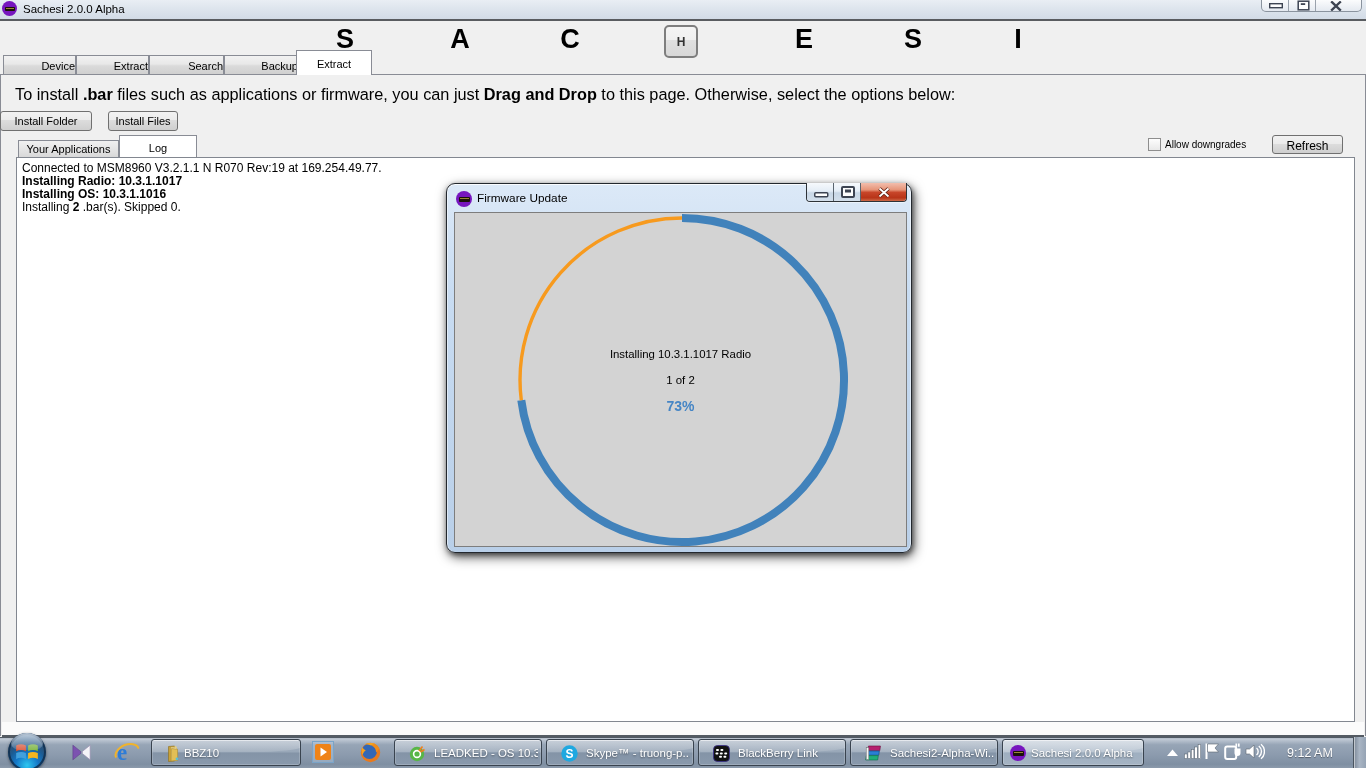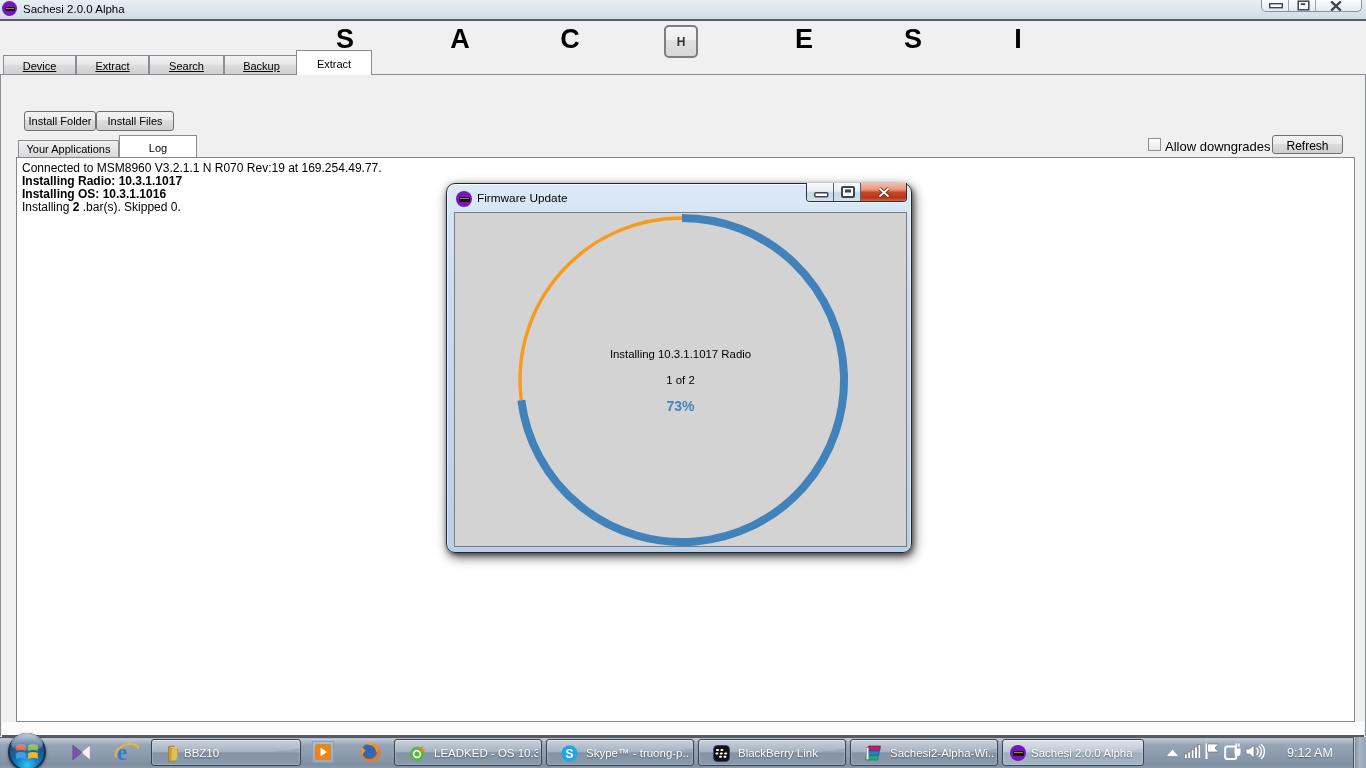--- a/index.html
+++ b/index.html
@@ -25,44 +25,44 @@
 #capbtns svg { position:absolute; }
 
 
 .bigletter { position:absolute; top:24px; width:40px; text-align:center; font-size:27px; font-weight:bold; color:#000; }
 #hbtn { position:absolute; left:664px; top:25px; width:34px; height:33px;
   background:linear-gradient(to bottom,#f4f4f4 0%,#efefef 45%,#e0e0e0 46%,#d8d8d8 100%);
   border:2px solid #7e7e7e; border-radius:5px; text-align:center; font-size:12px; font-weight:bold; color:#333; line-height:30px;}
 
 
 .tab { position:absolute; top:55px; height:19px; background:linear-gradient(to bottom,#f2f2f2,#e8e8e8 45%,#dadada 55%,#d0d0d0);
-  border:1px solid #898c95; border-bottom:none; text-align:center; font-size:11px; color:#000; padding-top:4px;text-decoration:underline; }
+  border:1px solid #898c95; border-bottom:none; text-align:right; font-size:11px; color:#000; padding-top:4px; }
 #tab-install { position:absolute; left:296px; top:50px; width:76px; height:25px; background:#fff;
   border:1px solid #898c95; border-bottom:none; text-align:center; font-size:11px; padding-top:7px; z-index:3;}
 #paneline { position:absolute; left:0; top:74px; width:1366px; height:662px; border:1px solid #898c95; border-bottom:none; background:#f0f0f0; }
 
 
 #instr { position:absolute; left:15px; top:85px; font-size:16.3px; color:#000; }
 .pushbtn { position:absolute; top:111px; height:20px;
   background:linear-gradient(to bottom,#f2f2f2 0%,#ebebeb 45%,#dddddd 46%,#cfcfcf 100%);
   border:1px solid #707070; border-radius:3px; font-size:11px; color:#000; text-align:center; line-height:18px; font-family:"Liberation Sans",sans-serif; }
-#btn-folder { left:24px; width:72px; }
-#btn-files { left:96px; width:78px; }
+#btn-folder { left:0; width:92px; }
+#btn-files { left:108px; width:70px; }
 
 
 #subtab-apps { position:absolute; left:18px; top:140px; width:101px; height:17px;
   background:linear-gradient(to bottom,#f0f0f0,#e5e5e5 50%,#d8d8d8); border:1px solid #898c95; border-bottom:none;
   text-align:center; font-size:11px; padding-top:2px; }
 #subtab-log { position:absolute; left:119px; top:135px; width:78px; height:22px; background:#fff;
   border:1px solid #898c95; border-bottom:none; text-align:center; font-size:11px; padding-top:6px; z-index:2; }
 #logpane { position:absolute; left:16px; top:157px; width:1339px; height:565px; background:#fff; border:1px solid #828790; }
 #logtext { position:absolute; left:5px; top:4px; font-size:12px; line-height:13px; color:#000; }
 
 #chk { position:absolute; left:1148px; top:138px; width:13px; height:13px; background:linear-gradient(to bottom,#fdfdfd,#e9e9e9); border:1px solid #8e8e8e; }
-#chklabel { position:absolute; left:1165px; top:139px; font-size:13px; }
+#chklabel { position:absolute; left:1165px; top:139px; font-size:10px; }
 #btn-refresh { position:absolute; left:1272px; top:135px; width:71px; height:19px;
   background:linear-gradient(to bottom,#f2f2f2 0%,#ebebeb 45%,#dddddd 46%,#cfcfcf 100%);
   border:1px solid #707070; border-radius:3px; font-size:12px; text-align:center; padding-top:3px; }
 
 
 #dialog { position:absolute; left:446px; top:183px; width:466px; height:370px;
   background:linear-gradient(to bottom,#dce9f7 0%,#c8dcf2 30%,#b9cfe8 100%);
   border:1px solid #23282e; border-radius:9px; box-shadow:2px 4px 12px rgba(0,0,0,0.65), 1px 2px 5px rgba(0,0,0,0.45), inset 0 1px 0 rgba(255,255,255,0.85), inset 1px 0 0 rgba(255,255,255,0.5), inset -1px 0 0 rgba(255,255,255,0.5); }
 #dialog .dicon { position:absolute; left:9px; top:7px; width:16px; height:16px; border-radius:50%; background:#7716be; }
 #dialog .dicon .band { position:absolute; left:2.5px; top:5.5px; width:11px; height:5px; background:#1a1208; border-radius:1px; overflow:hidden;}
@@ -143,20 +143,21 @@
   <div class="bigletter" style="left:893px;">S</div>
   <div class="bigletter" style="left:998px;">I</div>
 
   <div id="paneline"></div>
   <div class="tab" style="left:3px; width:73px;">Device</div>
   <div class="tab" style="left:76px; width:73px;">Extract</div>
   <div class="tab" style="left:149px; width:75px;">Search</div>
   <div class="tab" style="left:224px; width:75px;">Backup</div>
   <div id="tab-install">Extract</div>
 
+  <div id="instr">To install <b>.bar</b> files such as applications or firmware, you can just <b>Drag and Drop</b> to this page. Otherwise, select the options below:</div>
   <div class="pushbtn" id="btn-folder">Install Folder</div>
   <div class="pushbtn" id="btn-files">Install Files</div>
 
   <div id="subtab-apps">Your Applications</div>
   <div id="subtab-log">Log</div>
   <div id="chk"></div>
   <div id="chklabel">Allow downgrades</div>
   <div id="btn-refresh">Refresh</div>
 
   <div id="logpane">

